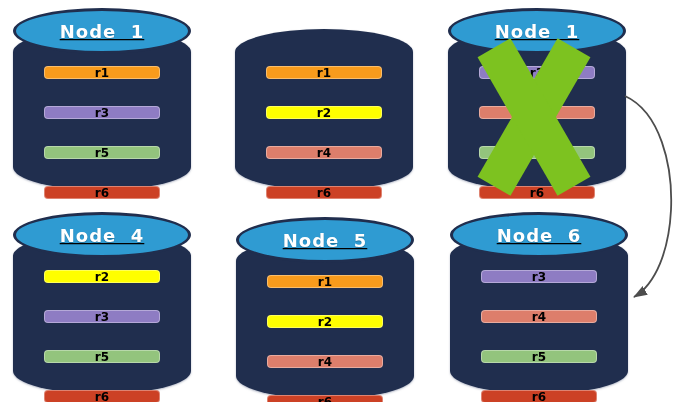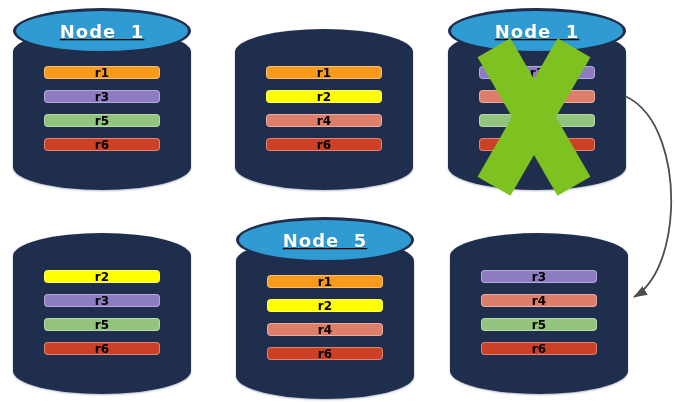--- a/index.html
+++ b/index.html
@@ -32,21 +32,21 @@
   }
   .node-title {
     color: var(--title-text, #FFFFFF);
     font-size: 18px; font-weight: bold;
     letter-spacing: 1px;
     white-space: pre;
     text-shadow: 0 1px 1px rgba(0,0,0,0.25);
   }
   .bars {
     position: absolute; left: 31px; right: 31px; top: 58px;
-    display: flex; flex-direction: column; gap: 11px;
+    display: flex; flex-direction: column; gap: 27px;
     z-index: 2;
   }
   .bar {
     height: 13px;
     border-radius: 4px;
     border: 1px solid rgba(255,255,255,0.35);
     box-sizing: border-box;
     display: flex; align-items: center; justify-content: center;
     font-size: 12px; font-weight: bold;
     color: var(--bar-text, #000000);
@@ -108,20 +108,23 @@
       <div class="bar" style="background: rgb(204, 65, 37);">r6</div>
     </div>
     <div class="x-mark">
       <div class="x-arm arm-a"></div>
       <div class="x-arm arm-b"></div>
     </div>
   </div>
 
   <div class="node" style="left:13px; top:212px;">
     <div class="cyl-body"></div>
+    <div class="cyl-top">
+      <span class="node-title">Node  4</span>
+    </div>
     <div class="bars">
       <div class="bar" style="background: rgb(255, 255, 0);">r2</div>
       <div class="bar" style="background: rgb(142, 124, 195);">r3</div>
       <div class="bar" style="background: rgb(147, 196, 125);">r5</div>
       <div class="bar" style="background: rgb(204, 65, 37);">r6</div>
     </div>
   </div>
 
   <div class="node" style="left:236px; top:217px;">
     <div class="cyl-body"></div>
@@ -131,20 +134,23 @@
     <div class="bars">
       <div class="bar" style="background: rgb(248, 155, 28);">r1</div>
       <div class="bar" style="background: rgb(255, 255, 0);">r2</div>
       <div class="bar" style="background: rgb(221, 126, 107);">r4</div>
       <div class="bar" style="background: rgb(204, 65, 37);">r6</div>
     </div>
   </div>
 
   <div class="node" style="left:450px; top:212px;">
     <div class="cyl-body"></div>
+    <div class="cyl-top">
+      <span class="node-title">Node  6</span>
+    </div>
     <div class="bars">
       <div class="bar" style="background: rgb(142, 124, 195);">r3</div>
       <div class="bar" style="background: rgb(221, 126, 107);">r4</div>
       <div class="bar" style="background: rgb(147, 196, 125);">r5</div>
       <div class="bar" style="background: rgb(204, 65, 37);">r6</div>
     </div>
   </div>
 
   <svg class="arrow-svg" width="676" height="402" viewBox="0 0 676 402">
     <defs>

